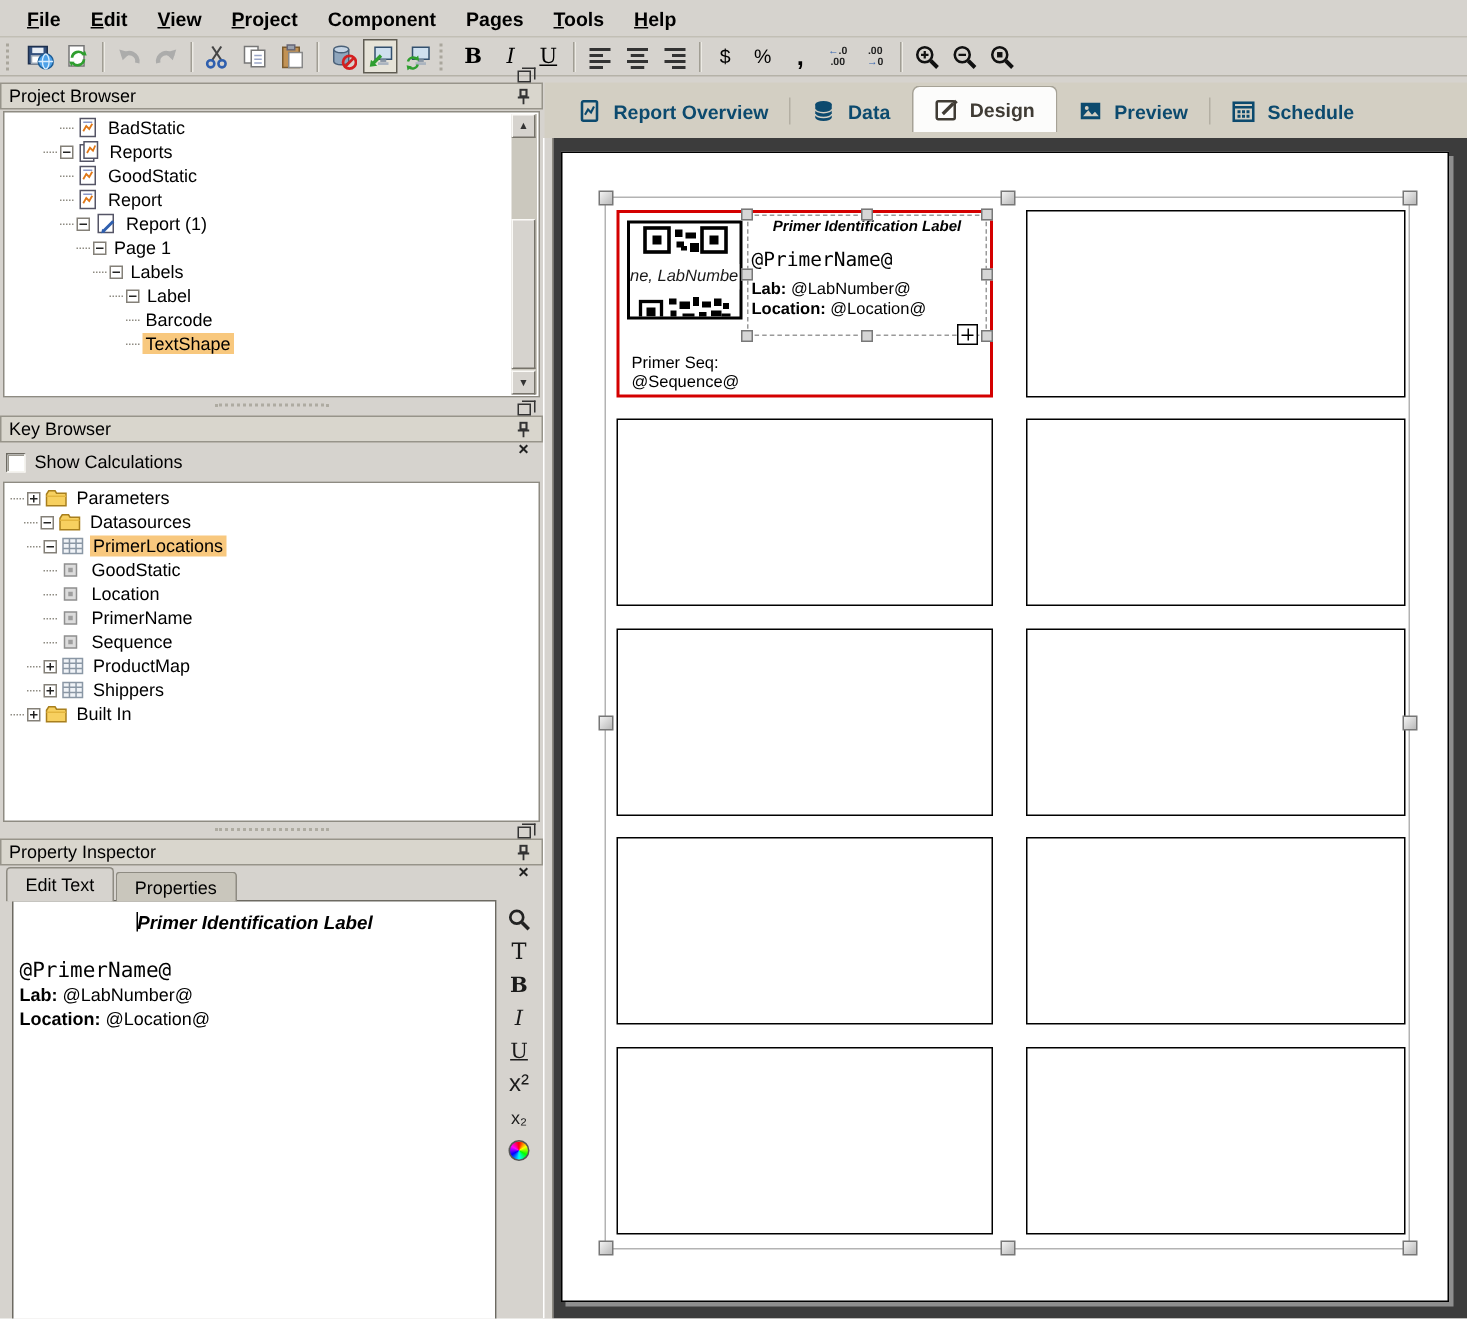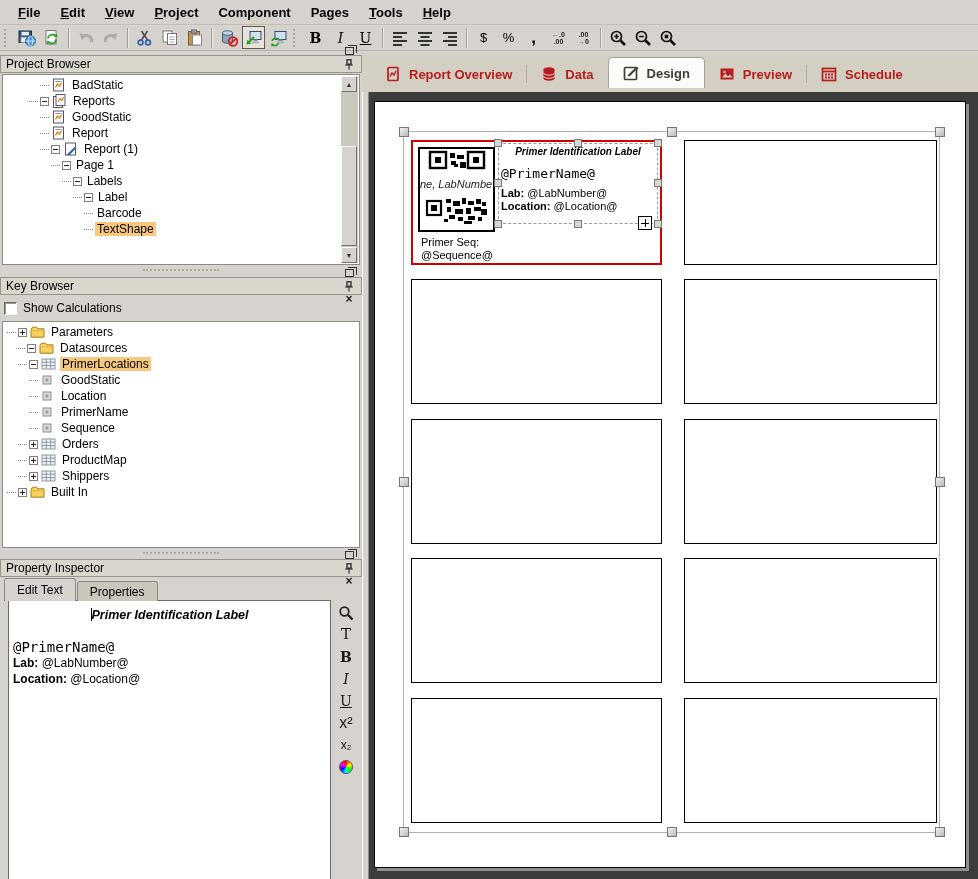--- a/index.html
+++ b/index.html
@@ -66,36 +66,36 @@
   .caret { display:inline-block; width:1px; height:13px; background:#000; vertical-align:-2px; }
   .ed-title { text-align:center; font-weight:bold; font-style:italic; font-size:12.5px; margin-top:3px; }
   .ed-primer { font-family:"DejaVu Sans Mono",monospace; font-size:14px; margin-top:17px; }
   .ed-line { font-size:12px; margin-top:1px; line-height:15px; }
   .pi-tools { position:absolute; right:3px; top:44px; width:26px; display:flex; flex-direction:column; align-items:center; }
   .pi-tool { height:19px; margin-bottom:3px; display:flex; align-items:center; justify-content:center; color:#1a1a1a; }
   .color-wheel { width:14px; height:14px; border-radius:50%; border:1px solid #555; background:conic-gradient(#f00,#ff0,#0f0,#0ff,#00f,#f0f,#f00); }
 
   
   #main-tabbar { position:absolute; left:363px; top:55px; width:615px; height:37px; background:#d3cfc3; display:flex; align-items:flex-start; padding-left:8px; }
-  .main-tab { display:flex; align-items:center; gap:8px; font-weight:bold; font-size:13px; color:#b91c1c; padding:0 14px; height:24px; margin-top:7px; }
+  .main-tab { display:flex; align-items:center; gap:8px; font-weight:bold; font-size:13px; color:#0c4a6e; padding:0 14px; height:24px; margin-top:7px; }
   .main-tab.active { margin-top:2px; height:31px; background:#fcfcfb; color:#403c35; border:1px solid #a6a296; border-bottom:none; border-radius:5px 5px 0 0; }
   .main-tab svg { flex:none; }
   .mt-sep { width:1px; height:18px; background:#b3afa3; margin-top:10px; }
 
   
   #splitter { position:absolute; left:362px; top:92px; width:7px; bottom:0; background:#d6d3ce; border-left:1px solid #fff; border-right:1px solid #8e8b82; }
   #canvas { position:absolute; left:369px; top:92px; right:0; bottom:0; background:#3c3c3c; }
   #page { position:absolute; left:5px; top:9px; width:592px; height:767px; background:#fff; border:1px solid #000; box-shadow:3px 3px 0 #8f8f8f; }
   #group-rect { position:absolute; left:28px; top:29px; width:537px; height:702px; border:1px solid #b3b3b3; }
   .pg-handle { position:absolute; width:10px; height:10px; background:linear-gradient(135deg,#f2f2f2,#b9b9b9); border:1px solid #777; }
   .label-box { position:absolute; background:#fff; border:1px solid #000; }
   .label-box.selected { border:2px solid #d40000; }
 
   
-  #barcode-box { position:absolute; left:5px; top:5px; width:77px; height:85px; border:2px solid #000; background:#fff; overflow:hidden; }
+  #barcode-box { position:absolute; left:5px; top:5px; width:77px; height:66px; border:2px solid #000; background:#fff; overflow:hidden; }
   #barcode-caption { position:absolute; left:0; top:27px; width:100%; height:17px; background:#fff; font-style:italic; font-size:11px; color:#1a1a1a; white-space:nowrap; padding-top:2px; }
   #text-element { position:absolute; left:85px; top:1px; width:160px; height:81px; border:1px dashed #9a9a9a; overflow:hidden; }
   .lbl-title { font-size:10px; font-weight:bold; font-style:italic; text-align:center; margin-top:2px; white-space:nowrap; }
   .lbl-primer { font-family:"DejaVu Sans Mono",monospace; font-size:13px; margin-top:9px; padding-left:2px; }
   .lbl-line { font-size:11px; padding-left:2px; line-height:13px; }
   .lbl-line.first { margin-top:6px; }
   .el-handle { position:absolute; width:8px; height:8px; background:#d6d6d6; border:1px solid #787878; }
   #expand-plus { position:absolute; left:225px; top:74px; width:14px; height:14px; border:1px solid #000; background:#fff; }
   #expand-plus::before { content:""; position:absolute; left:2px; right:2px; top:6px; height:1px; background:#000; }
   #expand-plus::after  { content:""; position:absolute; top:2px; bottom:2px; left:6px; width:1px; background:#000; }
@@ -464,32 +464,20 @@
             </svg></span>
           <span class="tree-label">PrimerName</span>
         </div>
         <div class="tree-row" style="padding-left: 26px;">
           <span class="stub"></span>
           <span class="tree-ic"><svg width="15" height="14" viewBox="0 0 15 14">
               <rect x="3" y="3" width="8" height="8" fill="#dcdcdc" stroke="#8f8f8f"></rect>
               <rect x="5.5" y="5.5" width="3" height="3" fill="#9e9e9e"></rect>
             </svg></span>
           <span class="tree-label">Sequence</span>
-        </div>
-        <div class="tree-row" style="padding-left: 15px;">
-          <span class="stub"></span>
-          <span class="exp plus"></span>
-          <span class="tree-ic"><svg width="15" height="14" viewBox="0 0 15 14">
-              <rect x="1" y="2" width="13" height="10" fill="#f0f3f7" stroke="#8a97a5"></rect>
-              <line x1="1" y1="5.2" x2="14" y2="5.2" stroke="#8a97a5"></line>
-              <line x1="1" y1="8.6" x2="14" y2="8.6" stroke="#8a97a5"></line>
-              <line x1="5.3" y1="2" x2="5.3" y2="12" stroke="#8a97a5"></line>
-              <line x1="9.7" y1="2" x2="9.7" y2="12" stroke="#8a97a5"></line>
-            </svg></span>
-          <span class="tree-label">Orders</span>
         </div>
         <div class="tree-row" style="padding-left: 15px;">
           <span class="stub"></span>
           <span class="exp plus"></span>
           <span class="tree-ic"><svg width="15" height="14" viewBox="0 0 15 14">
               <rect x="1" y="2" width="13" height="10" fill="#f0f3f7" stroke="#8a97a5"></rect>
               <line x1="1" y1="5.2" x2="14" y2="5.2" stroke="#8a97a5"></line>
               <line x1="1" y1="8.6" x2="14" y2="8.6" stroke="#8a97a5"></line>
               <line x1="5.3" y1="2" x2="5.3" y2="12" stroke="#8a97a5"></line>
               <line x1="9.7" y1="2" x2="9.7" y2="12" stroke="#8a97a5"></line>

